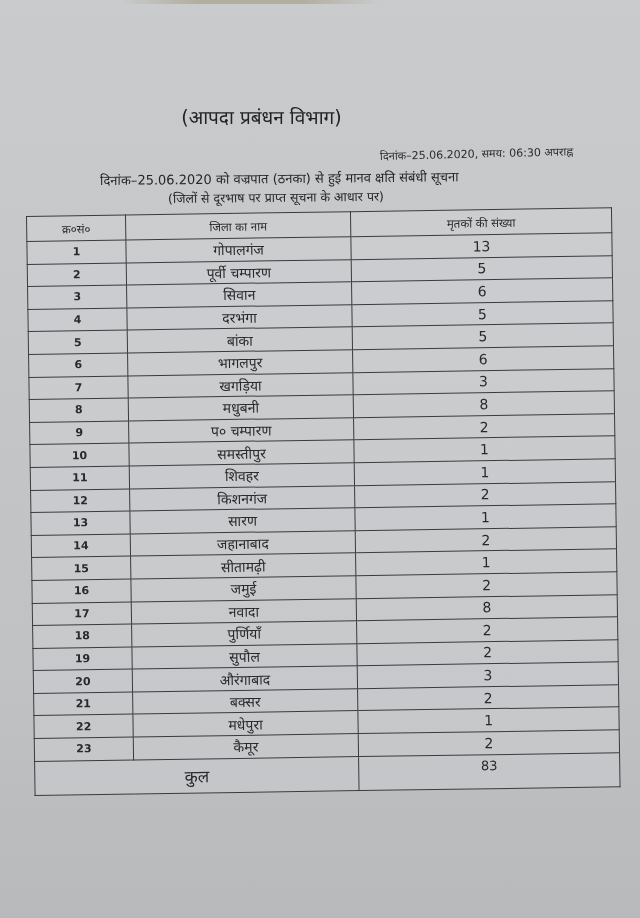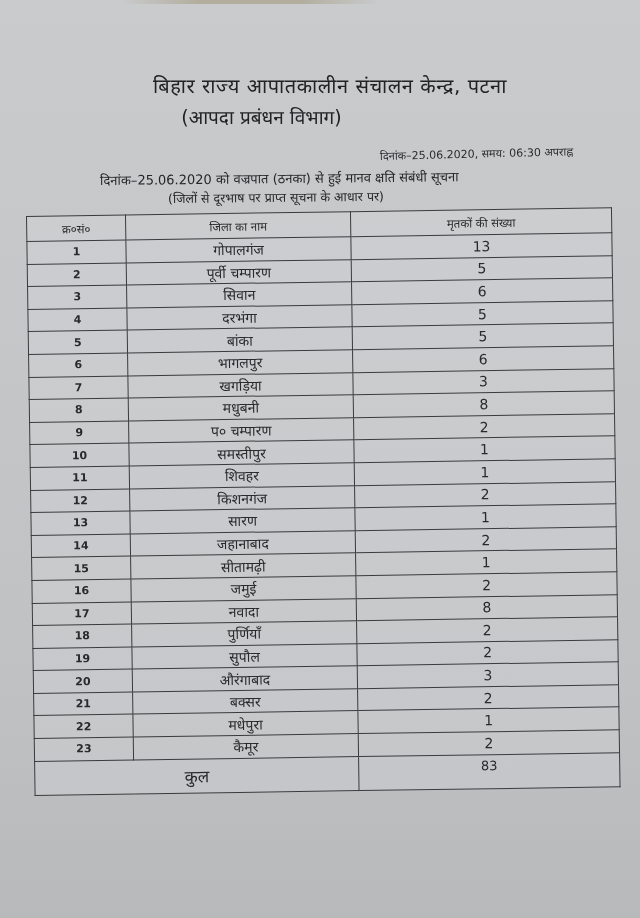--- a/index.html
+++ b/index.html
@@ -122,21 +122,20 @@
       vertical-align: top;
       padding-top: 3px !important;
     }
   </style>
 </head>
 <body>
 
 <div class="top-shadow"></div>
 
 <div class="page">
-  <div class="org-title">बिहार राज्य आपातकालीन संचालन केन्द्र, पटना</div>
   <div class="dept-title">(आपदा प्रबंधन विभाग)</div>
   <div class="datetime">दिनांक–25.06.2020, समय: 06:30 अपराह्न</div>
   <div class="subject">दिनांक–25.06.2020 को वज्रपात (ठनका) से हुई मानव क्षति संबंधी सूचना</div>
   <div class="source-note">(जिलों से दूरभाष पर प्राप्त सूचना के आधार पर)</div>
 
   <div class="table-wrap">
     <table class="deaths">
       <thead>
         <tr>
           <th class="col-sn">क्र०सं०</th>

